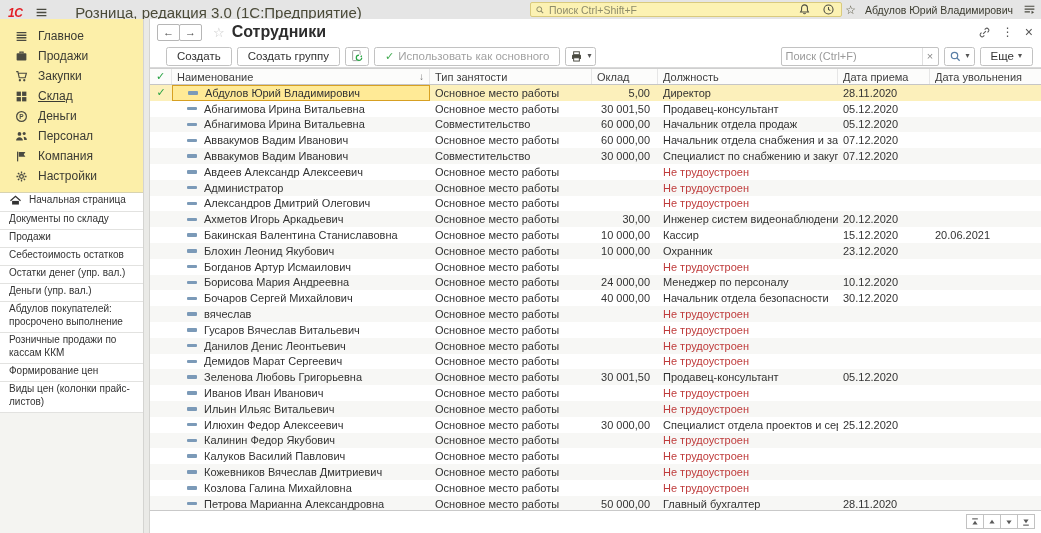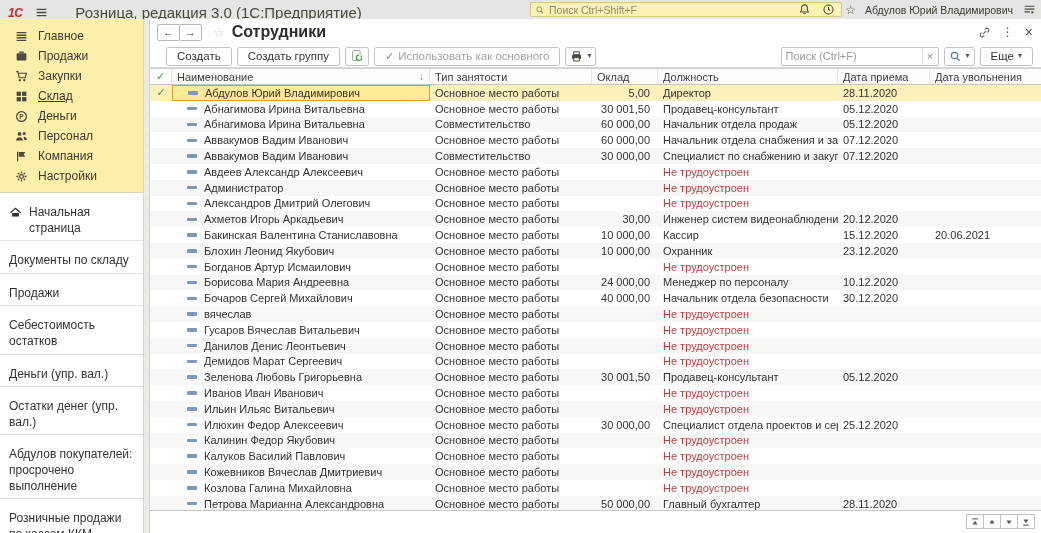--- a/index.html
+++ b/index.html
@@ -17,21 +17,21 @@
   .tb-user{font-size:10.5px;color:#3c3c30;white-space:nowrap;}
   .tb-star{font-size:12px;color:#55533e;line-height:1;}
 
   
   .sidebar{position:absolute;left:0;top:19px;width:143px;height:514px;background:#fcefa9;display:flex;flex-direction:column;}
   .sections{padding:7px 0 6px 0;}
   .section-item{display:flex;align-items:center;height:20px;padding-left:14px;font-size:12px;color:#3b3b33;cursor:pointer;}
   .section-item .s-icon{width:14px;height:14px;margin-right:10px;display:inline-flex;align-items:center;justify-content:center;}
   .section-item.current .s-label{text-decoration:underline;}
   .favorites{flex:1;background:#fff;border-top:1px solid #d8d3b0;display:flex;flex-direction:column;overflow:hidden;}
-  .fav-item{padding:12px 8px 4px 9px;font-size:12px;line-height:1.3;color:#333;border-bottom:1px solid #e2e2e0;cursor:pointer;display:flex;gap:7px;align-items:flex-start;background:#fff;}
+  .fav-item{padding:0 8px 4px 9px;font-size:10px;line-height:1.3;color:#333;border-bottom:1px solid #e2e2e0;cursor:pointer;display:flex;gap:7px;align-items:flex-start;background:#fff;}
   .fav-item .f-icon{width:13px;height:13px;flex:0 0 13px;margin-top:1px;}
   .fav-filler{flex:1;background:#f4f4f1;}
 
   .splitter{position:absolute;left:143px;top:19px;width:7px;height:514px;background:#eaeae7;border-left:1px solid #d4d4d1;border-right:1px solid #d4d4d1;}
 
   
   .content{position:absolute;left:150px;top:19px;width:891px;height:514px;display:flex;flex-direction:column;background:#fff;}
   .page-header{height:26px;display:flex;align-items:center;padding:0 8px 0 7px;flex:0 0 26px;}
   .nav-btn{width:23px;height:17px;border:1px solid #b6b6b6;border-radius:2px;background:#fff;font-size:11px;color:#444;display:flex;align-items:center;justify-content:center;cursor:pointer;}
   .nav-btn+.nav-btn{margin-left:-1px;}
@@ -223,24 +223,24 @@
         <div class="fav-item">
           <span>Документы по складу</span>
         </div>
         <div class="fav-item">
           <span>Продажи</span>
         </div>
         <div class="fav-item">
           <span>Себестоимость остатков</span>
         </div>
         <div class="fav-item">
+          <span>Остатки денег (упр. вал.)</span>
+        </div>
+        <div class="fav-item">
           <span>Деньги (упр. вал.)</span>
-        </div>
-        <div class="fav-item">
-          <span>Остатки денег (упр. вал.)</span>
         </div>
         <div class="fav-item">
           <span>Абдулов покупателей: просрочено выполнение</span>
         </div>
         <div class="fav-item">
           <span>Розничные продажи по кассам ККМ</span>
         </div>
         <div class="fav-item">
           <span>Формирование цен</span>
         </div>

